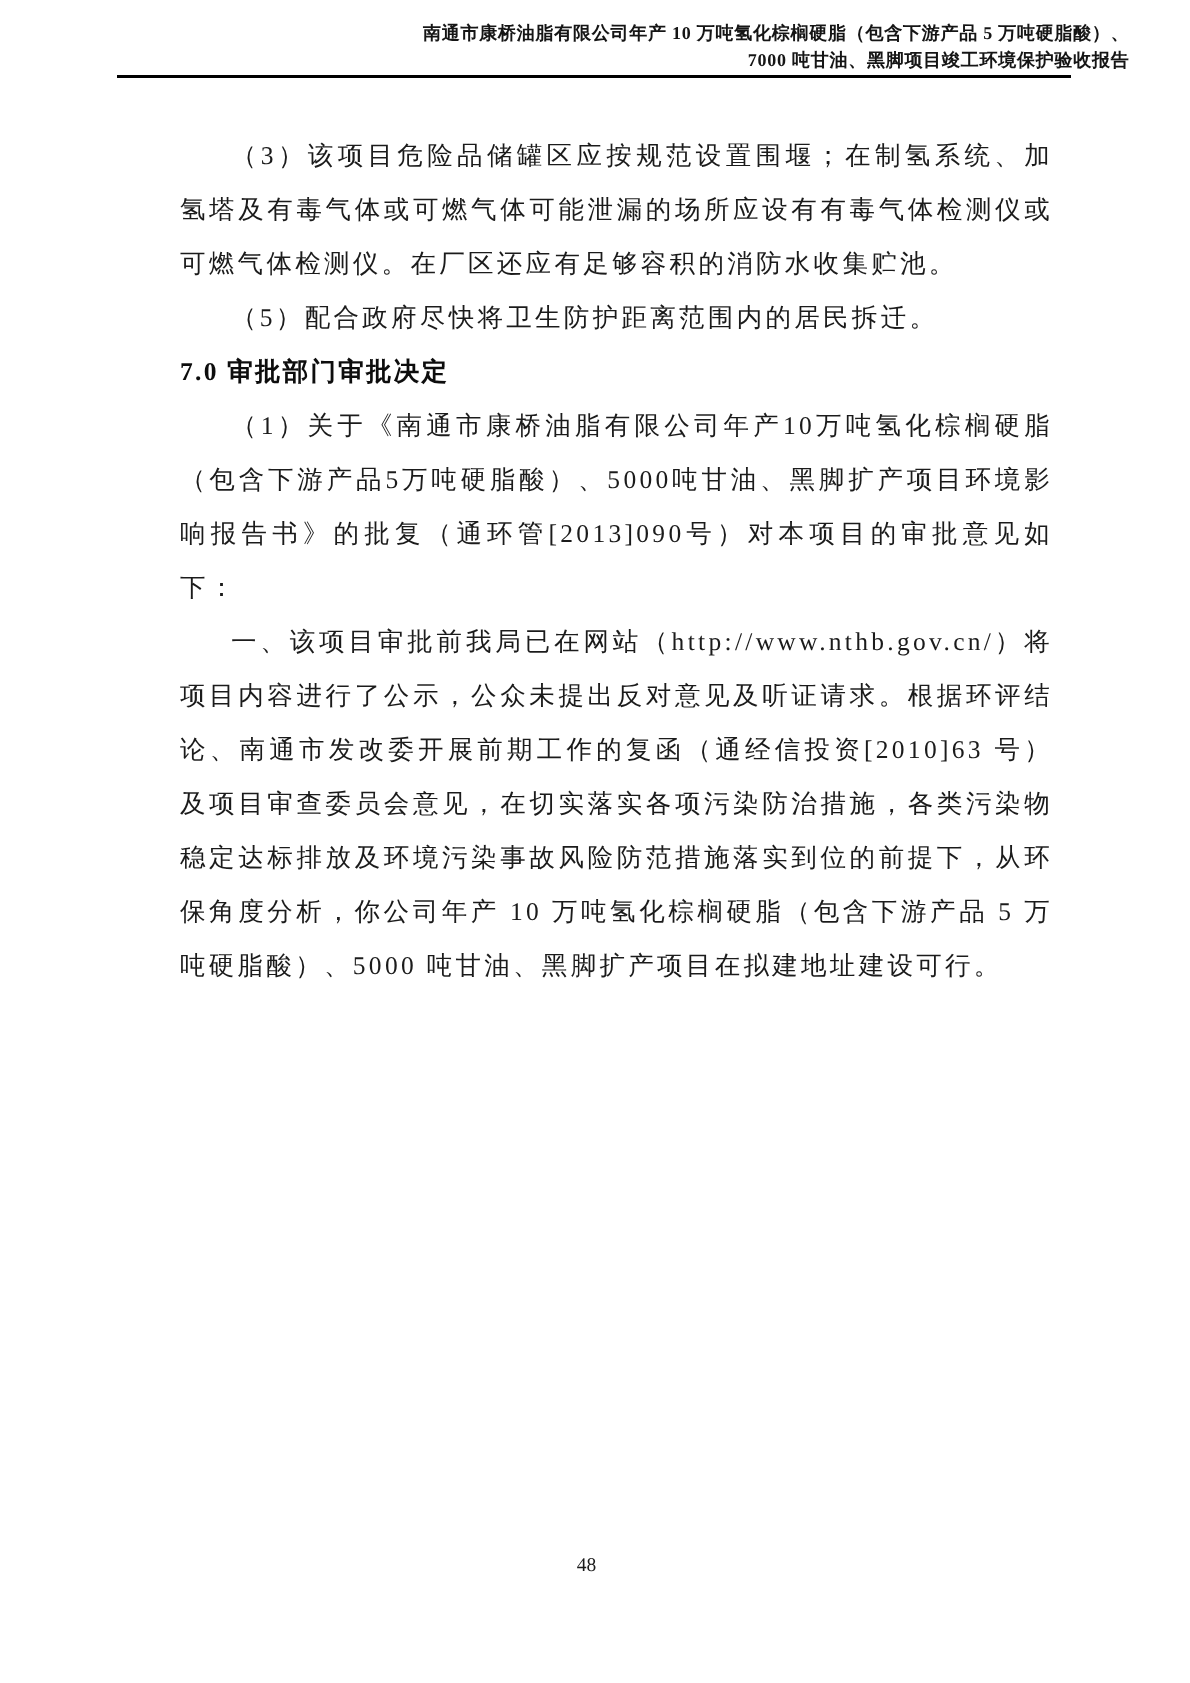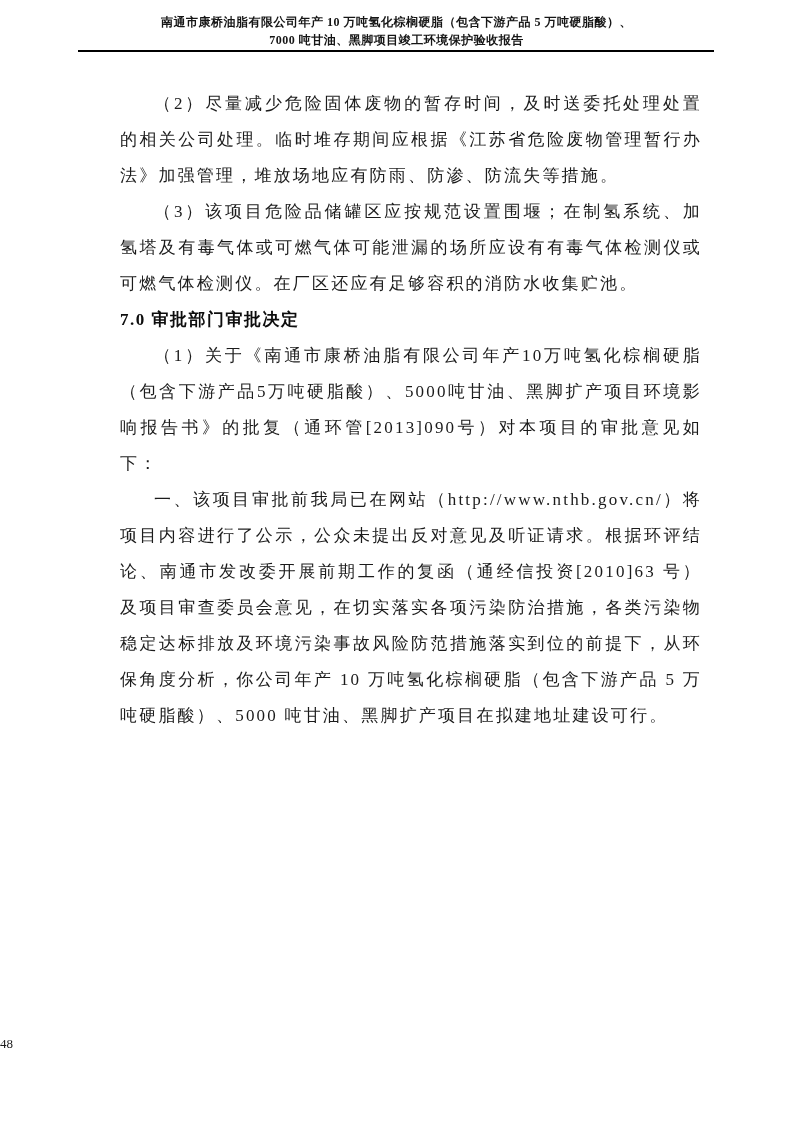--- a/index.html
+++ b/index.html
@@ -14,21 +14,21 @@
     background: #ffffff;
     overflow: hidden;
     font-family: "Liberation Serif", "DejaVu Serif", serif;
     color: #1b1b1b;
   }
   .doc-header {
     position: absolute;
     top: 13px;
     left: 40px;
     width: 713px;
-    text-align: center;
+    text-align: right;
     font-size: 12px;
     line-height: 18px;
     font-weight: bold;
     color: #151515;
     letter-spacing: 0.5px;
   }
   .header-rule {
     position: absolute;
     top: 50px;
     left: 78px;
@@ -61,43 +61,43 @@
     font-weight: bold;
     color: #0d0d0d;
     text-indent: 0;
     letter-spacing: 1.5px;
   }
   .page-footer {
     position: absolute;
     top: 1034px;
     left: 0;
     width: 782px;
-    text-align: left;
+    text-align: center;
   }
   .page-number {
     font-size: 13px;
     line-height: 16px;
     color: #1b1b1b;
   }
 </style>
 </head>
 <body>
 
 <div class="page">
 
   <div class="doc-header">
     <div>南通市康桥油脂有限公司年产 10 万吨氢化棕榈硬脂（包含下游产品 5 万吨硬脂酸）、</div>
     <div>7000 吨甘油、黑脚项目竣工环境保护验收报告</div>
   </div>
 
   <div class="header-rule"></div>
 
   <div class="doc-body">
-    <p>（2）尽量减少危险固体废物的暂存时间，及时送委托处理处置的相关公司处理。临时堆存期间应根据《江苏省危险废物管理暂行办法》加强管理，堆放场地应有防雨、防渗、防流失等措施。</p>
     <p>（3）该项目危险品储罐区应按规范设置围堰；在制氢系统、加氢塔及有毒气体或可燃气体可能泄漏的场所应设有有毒气体检测仪或可燃气体检测仪。在厂区还应有足够容积的消防水收集贮池。</p>
+    <p>（5）配合政府尽快将卫生防护距离范围内的居民拆迁。</p>
 
     <h2 class="section-heading">7.0 审批部门审批决定</h2>
 
     <p>（1）关于《南通市康桥油脂有限公司年产10万吨氢化棕榈硬脂（包含下游产品5万吨硬脂酸）、5000吨甘油、黑脚扩产项目环境影响报告书》的批复（通环管[2013]090号）对本项目的审批意见如下：</p>
     <p>一、该项目审批前我局已在网站（http://www.nthb.gov.cn/）将项目内容进行了公示，公众未提出反对意见及听证请求。根据环评结论、南通市发改委开展前期工作的复函（通经信投资[2010]63 号）及项目审查委员会意见，在切实落实各项污染防治措施，各类污染物稳定达标排放及环境污染事故风险防范措施落实到位的前提下，从环保角度分析，你公司年产 10 万吨氢化棕榈硬脂（包含下游产品 5 万吨硬脂酸）、5000 吨甘油、黑脚扩产项目在拟建地址建设可行。</p>
   </div>
 
   <div class="page-footer">
     <span class="page-number">48</span>
   </div>

